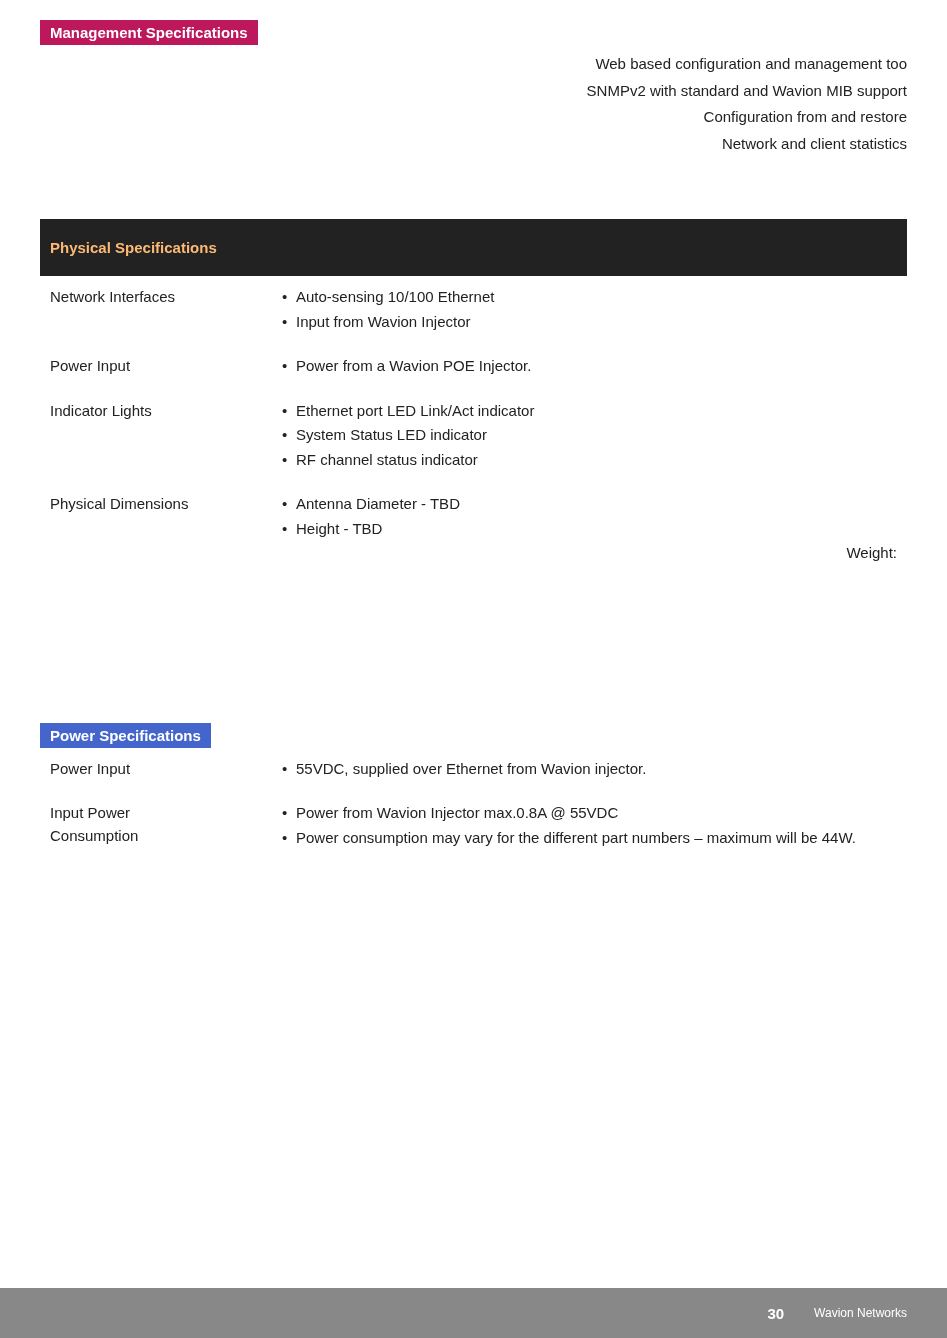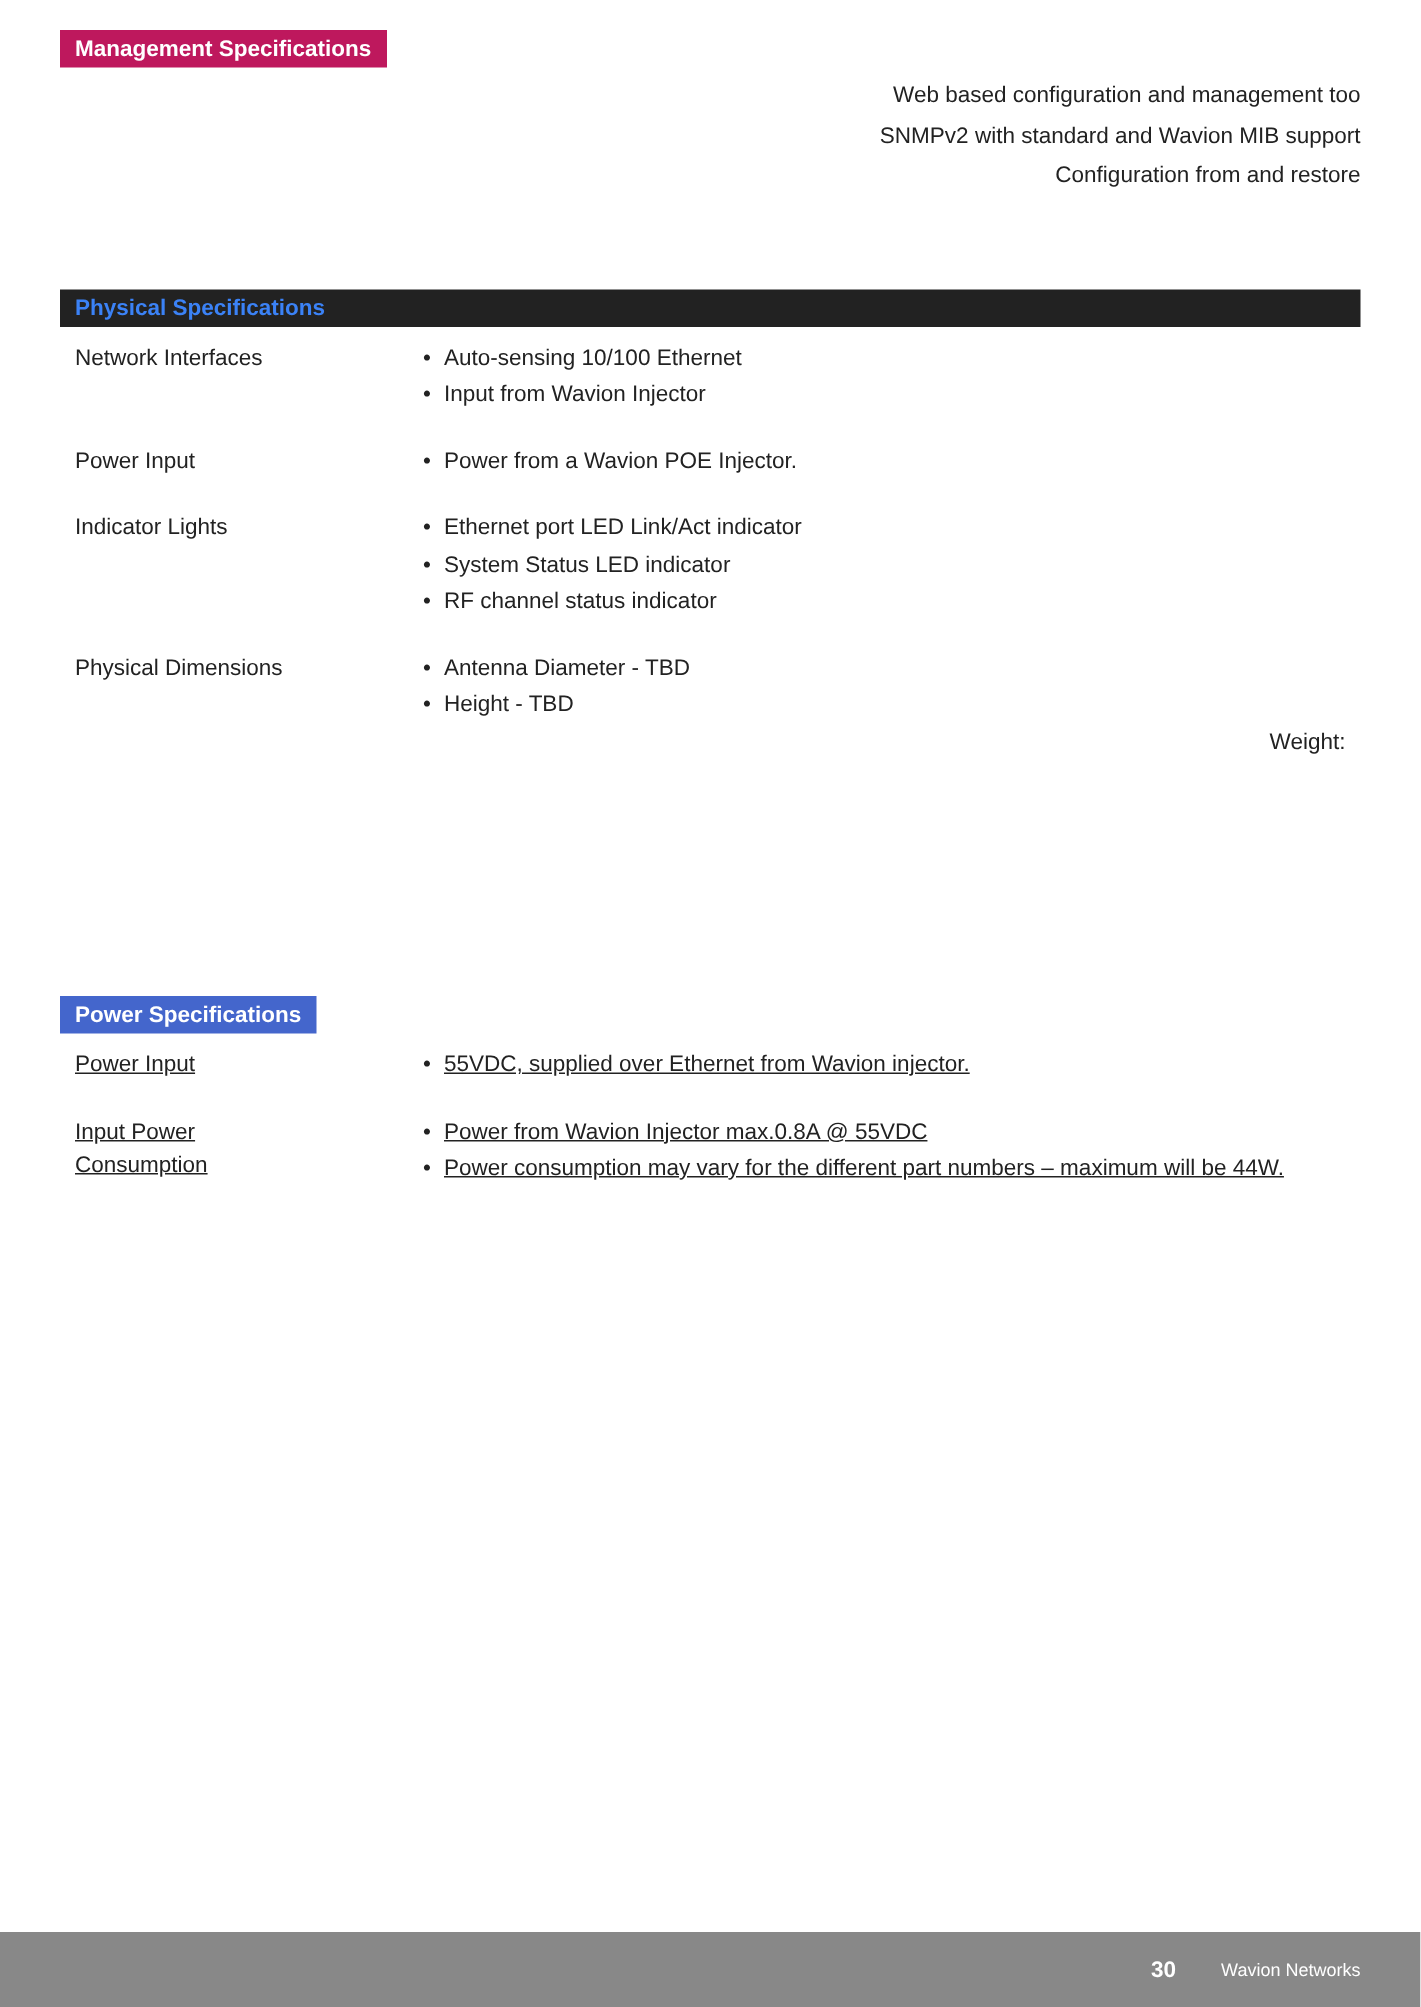--- a/index.html
+++ b/index.html
@@ -48,24 +48,24 @@
       line-height: 1.5;
     }
 
     
     .phys-section {
       margin-bottom: 40px;
     }
 
     .section-header-dark {
       background-color: #222222;
-      color: #3b82f6;
-      font-weight: bold;
-      font-size: 15px;
-      padding: 4px 10px;
+      color: #fdba74;
+      font-weight: bold;
+      font-size: 15px;
+      padding: 20px 10px;
       display: block;
       width: 100%;
       margin-bottom: 0;
     }
 
     .spec-table {
       width: 100%;
       border-collapse: collapse;
       margin-top: 0;
     }
@@ -113,21 +113,20 @@
     .weight-row {
       display: block;
       padding-left: 0;
       margin-top: 2px;
       text-align: right;
     }
 
     
     .power-section {
       margin-top: 40px;
-      text-decoration: underline;
     }
 
     .section-header-blue {
       background-color: #4466cc;
       color: #ffffff;
       font-weight: bold;
       font-size: 15px;
       padding: 4px 10px;
       display: inline-block;
       margin-bottom: 0;
@@ -164,20 +163,21 @@
 
 <div class="page-content">
 
   
   <div class="mgmt-section">
     <div class="section-header-mgmt">Management Specifications</div>
     <div class="mgmt-items">
       <p>Web based configuration and management too</p>
       <p>SNMPv2 with standard and Wavion MIB support</p>
       <p>Configuration from and restore</p>
+      <p>Network and client statistics</p>
     </div>
   </div>
 
   <br><br>
 
   
   <div class="phys-section">
     <div class="section-header-dark">Physical Specifications</div>
     <table class="spec-table">
       <tbody>

